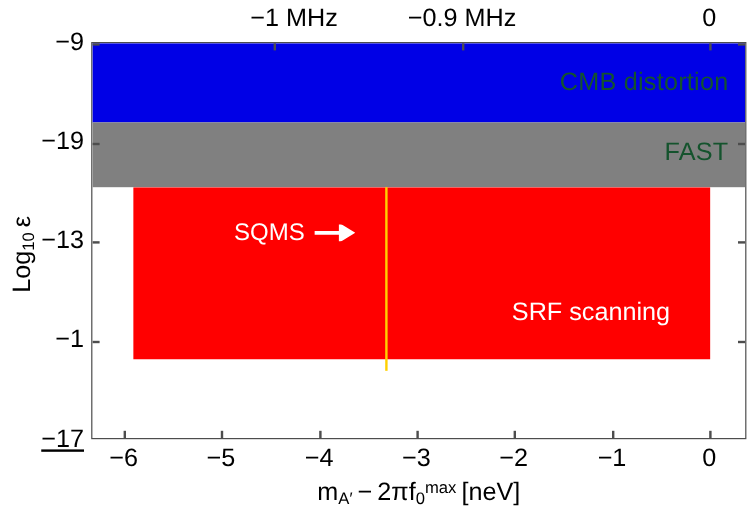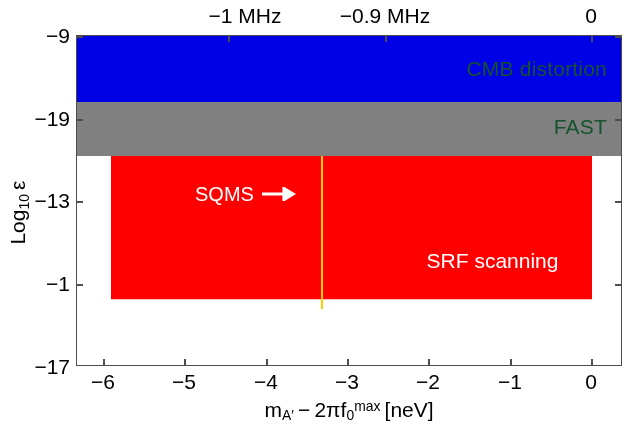--- a/index.html
+++ b/index.html
@@ -171,21 +171,21 @@
 <div id="figure">
 
   <div id="y-axis-title">
     <span>Log<sub>10</sub> ε</span>
   </div>
 
   <div class="ticklabel ylabel-left" style="top:35px;">−9</div>
   <div class="ticklabel ylabel-left" style="top:118px;">−19</div>
   <div class="ticklabel ylabel-left" style="top:200px;">−13</div>
   <div class="ticklabel ylabel-left" style="top:283px;">−1</div>
-  <div class="ticklabel ylabel-left" style="top:366px;">−17</div>
+  <div class="ticklabel ylabel-left" style="top:366px;text-decoration:underline;">−17</div>
 
   <div class="ticklabel xlabel-top" style="left:245px;">−1 MHz</div>
   <div class="ticklabel xlabel-top" style="left:385px;">−0.9 MHz</div>
   <div class="ticklabel xlabel-top" style="left:591px;">0</div>
 
   <div class="ticklabel xlabel-bottom" style="left:103px;">−6</div>
   <div class="ticklabel xlabel-bottom" style="left:184px;">−5</div>
   <div class="ticklabel xlabel-bottom" style="left:266px;">−4</div>
   <div class="ticklabel xlabel-bottom" style="left:347px;">−3</div>
   <div class="ticklabel xlabel-bottom" style="left:428px;">−2</div>

